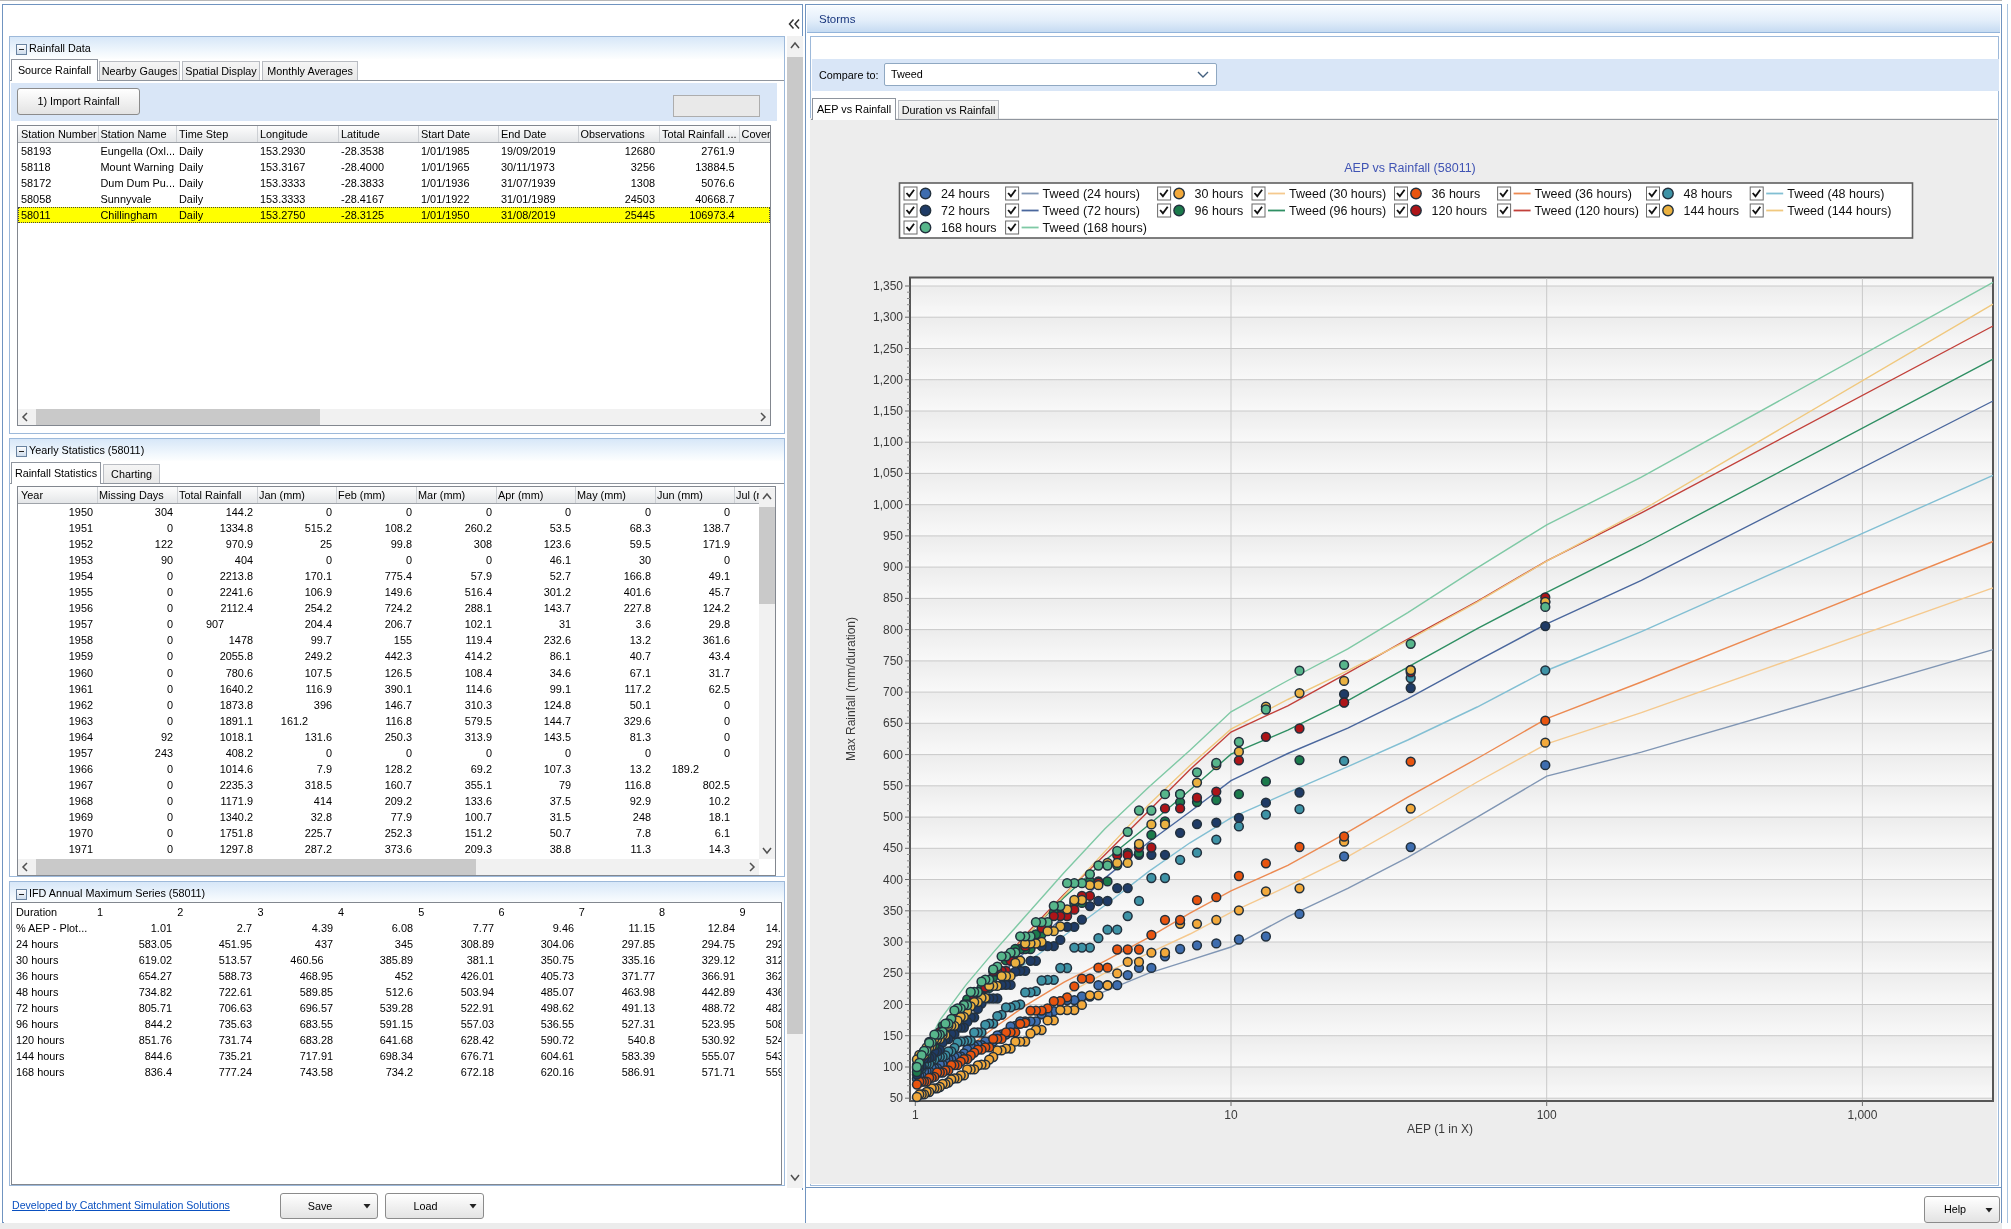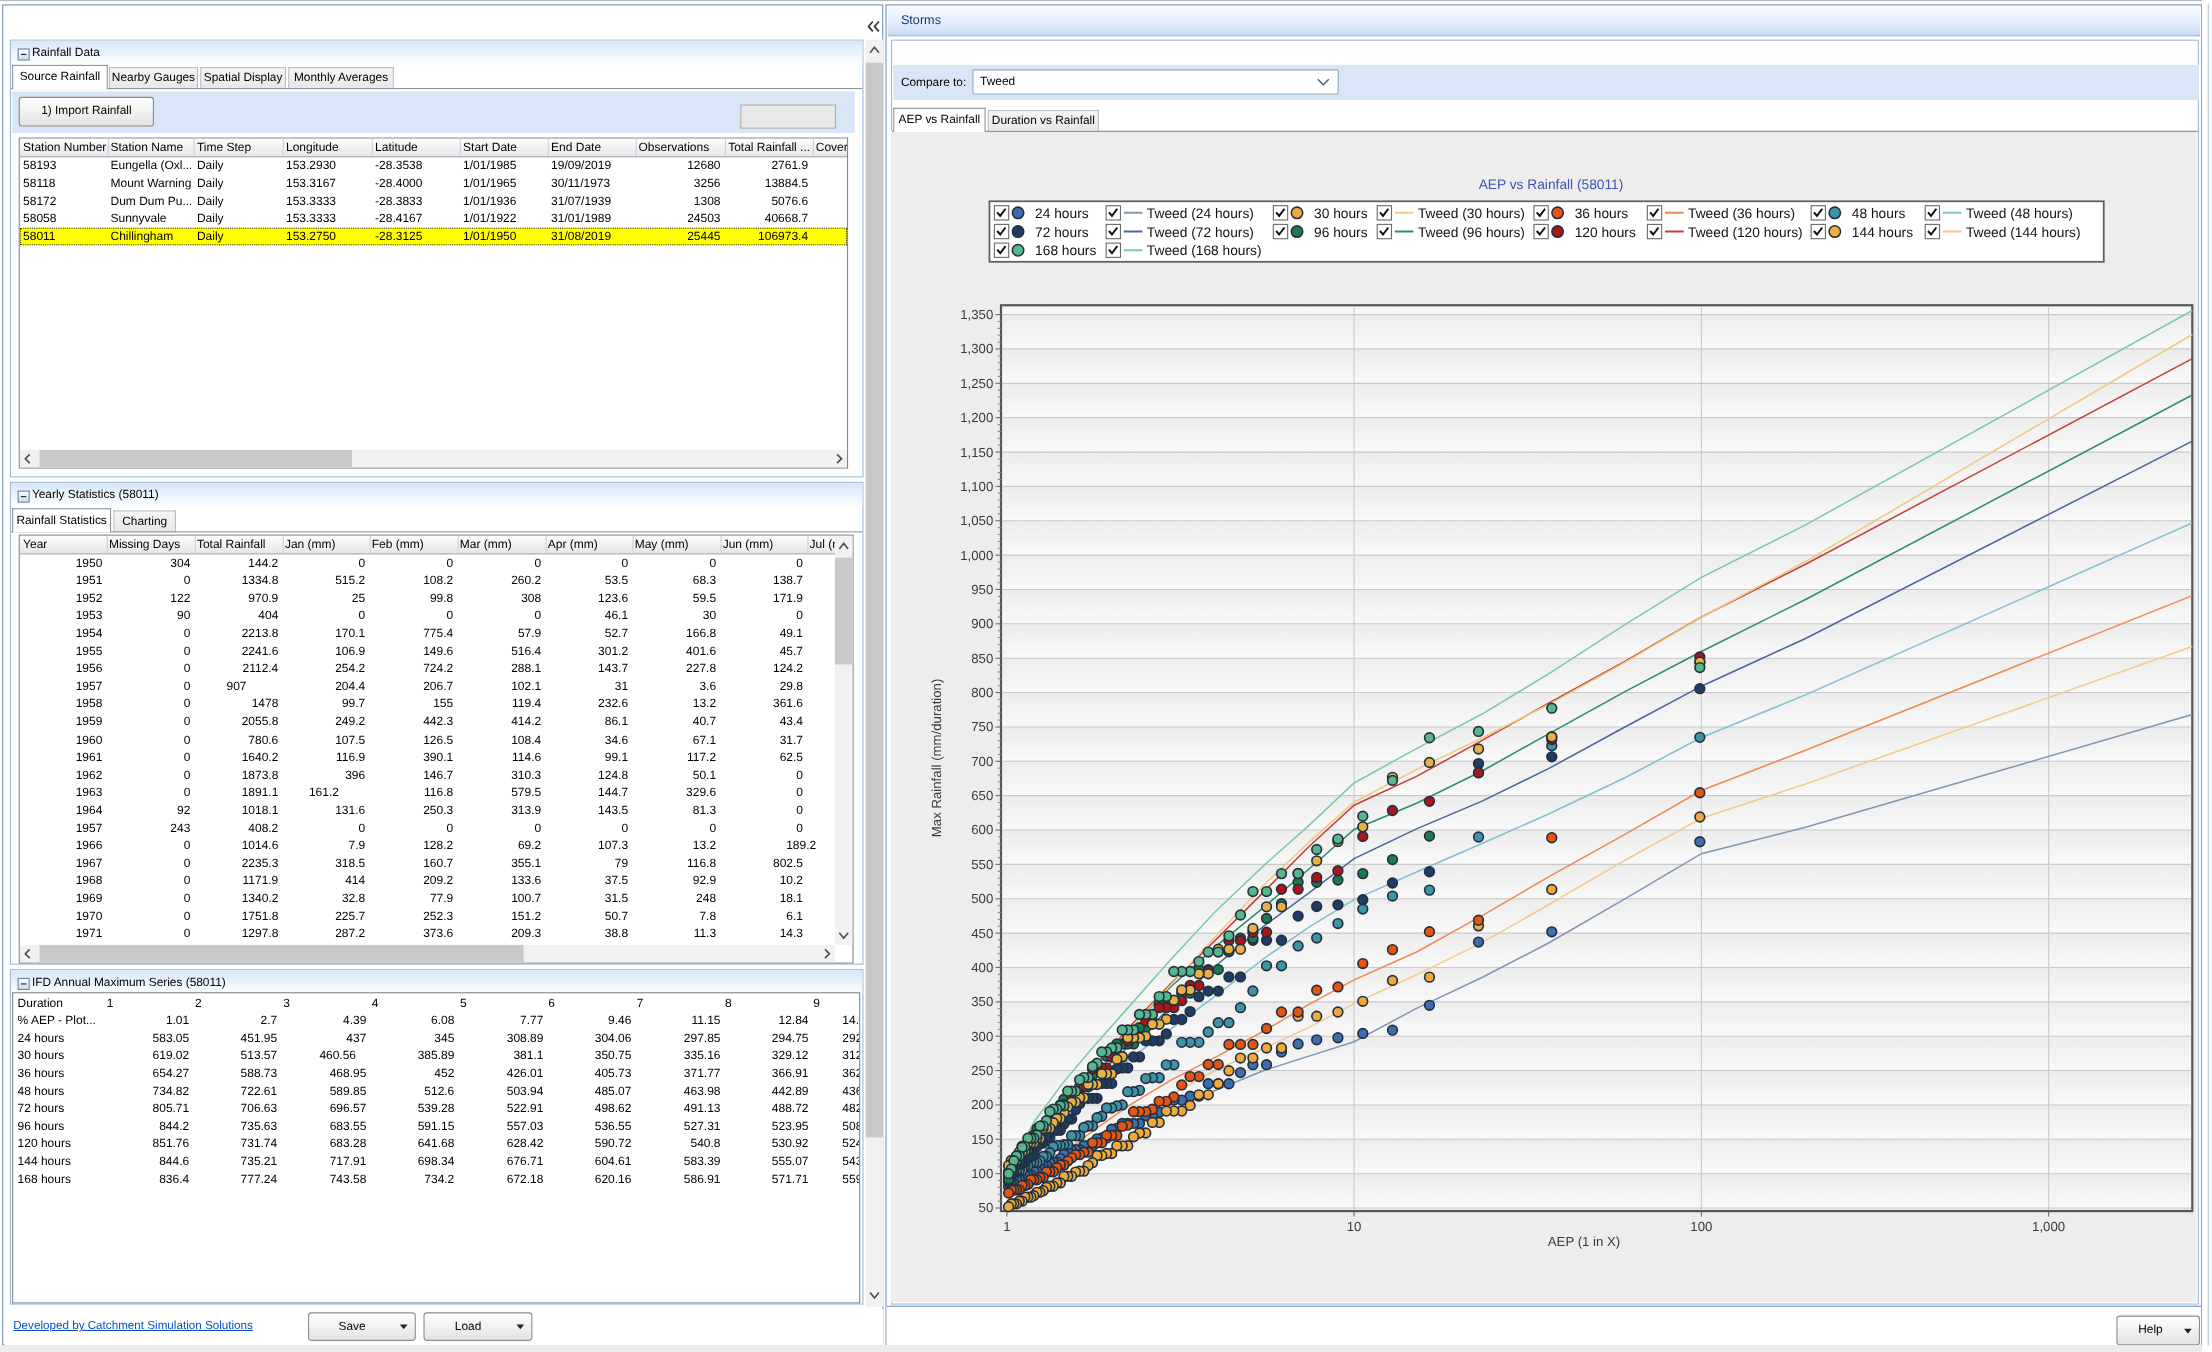--- a/index.html
+++ b/index.html
@@ -306,21 +306,21 @@
 <div class="c" style="left:557px;top:258px;width:76px;height:16px;line-height:16px;text-align:right;font-size:10.9px;color:#000;">0</div>
 <div class="c" style="left:637px;top:258px;width:75px;height:16px;line-height:16px;text-align:right;font-size:10.9px;color:#000;">0</div>
 <div class="c" style="left:1px;top:274px;width:74px;height:16px;line-height:16px;text-align:right;font-size:10.9px;color:#000;">1966</div>
 <div class="c" style="left:79px;top:274px;width:76px;height:16px;line-height:16px;text-align:right;font-size:10.9px;color:#000;">0</div>
 <div class="c" style="left:159px;top:274px;width:76px;height:16px;line-height:16px;text-align:right;font-size:10.9px;color:#000;">1014.6</div>
 <div class="c" style="left:239px;top:274px;width:75px;height:16px;line-height:16px;text-align:right;font-size:10.9px;color:#000;">7.9</div>
 <div class="c" style="left:318px;top:274px;width:76px;height:16px;line-height:16px;text-align:right;font-size:10.9px;color:#000;">128.2</div>
 <div class="c" style="left:398px;top:274px;width:76px;height:16px;line-height:16px;text-align:right;font-size:10.9px;color:#000;">69.2</div>
 <div class="c" style="left:478px;top:274px;width:75px;height:16px;line-height:16px;text-align:right;font-size:10.9px;color:#000;">107.3</div>
 <div class="c" style="left:557px;top:274px;width:76px;height:16px;line-height:16px;text-align:right;font-size:10.9px;color:#000;">13.2</div>
-<div class="c" style="left:649px;top:274px;width:75px;height:16px;line-height:16px;text-align:right;font-size:10.9px;color:#000;">189.2</div>
+<div class="c" style="left:606px;top:274px;width:75px;height:16px;line-height:16px;text-align:right;font-size:10.9px;color:#000;">189.2</div>
 <div class="c" style="left:1px;top:290px;width:74px;height:16px;line-height:16px;text-align:right;font-size:10.9px;color:#000;">1967</div>
 <div class="c" style="left:79px;top:290px;width:76px;height:16px;line-height:16px;text-align:right;font-size:10.9px;color:#000;">0</div>
 <div class="c" style="left:159px;top:290px;width:76px;height:16px;line-height:16px;text-align:right;font-size:10.9px;color:#000;">2235.3</div>
 <div class="c" style="left:239px;top:290px;width:75px;height:16px;line-height:16px;text-align:right;font-size:10.9px;color:#000;">318.5</div>
 <div class="c" style="left:318px;top:290px;width:76px;height:16px;line-height:16px;text-align:right;font-size:10.9px;color:#000;">160.7</div>
 <div class="c" style="left:398px;top:290px;width:76px;height:16px;line-height:16px;text-align:right;font-size:10.9px;color:#000;">355.1</div>
 <div class="c" style="left:478px;top:290px;width:75px;height:16px;line-height:16px;text-align:right;font-size:10.9px;color:#000;">79</div>
 <div class="c" style="left:557px;top:290px;width:76px;height:16px;line-height:16px;text-align:right;font-size:10.9px;color:#000;">116.8</div>
 <div class="c" style="left:637px;top:290px;width:75px;height:16px;line-height:16px;text-align:right;font-size:10.9px;color:#000;">802.5</div>
 <div class="c" style="left:1px;top:306px;width:74px;height:16px;line-height:16px;text-align:right;font-size:10.9px;color:#000;">1968</div>

